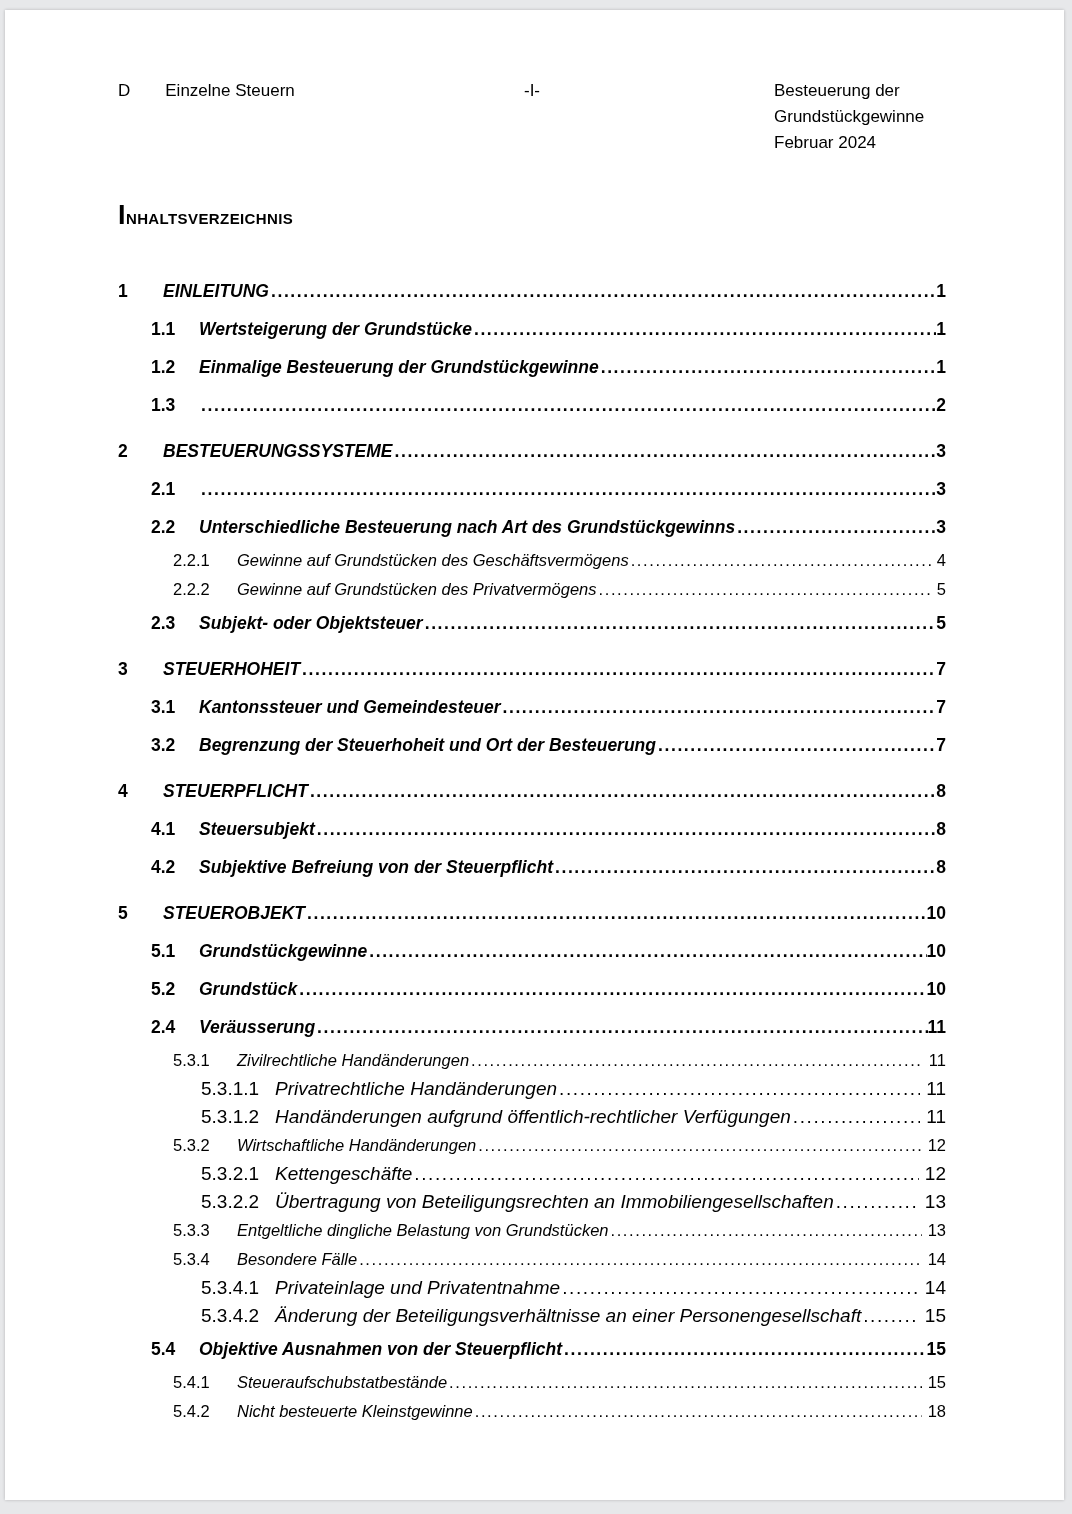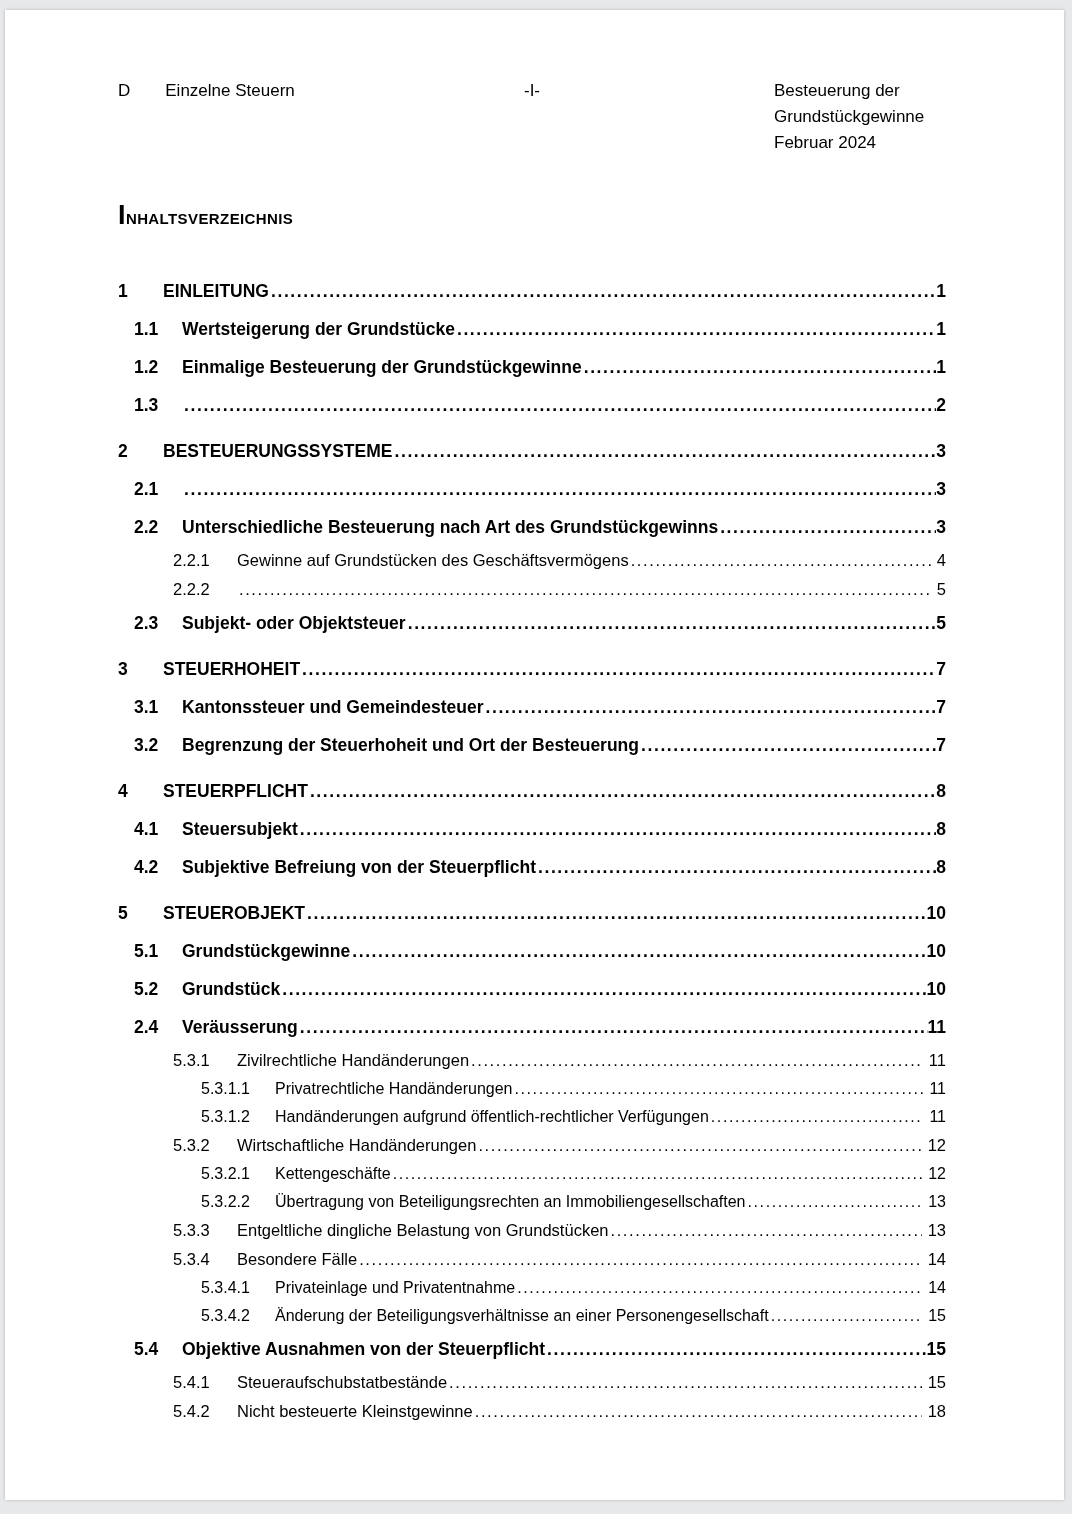--- a/index.html
+++ b/index.html
@@ -43,38 +43,38 @@
   }
   .toc-title::first-letter { font-size: 27px; }
   
   .toc { margin-top: 38px; }
   .row {
     display: flex;
     align-items: baseline;
     line-height: 22px;
   }
   .row .num { flex: none; }
-  .row .ttl { flex: none; white-space: nowrap; }
+  .row .ttl { flex: none; white-space: nowrap; font-style: italic; }
   .row .dots {
     flex: 1 1 auto;
     overflow: hidden;
     white-space: nowrap;
     margin-left: 2px;
   }
   .row .dots::after {
     content: "..........................................................................................................................................................................................................................";
     letter-spacing: 1.6px;
   }
   .row .pg { flex: none; text-align: right; }
   .l1, .l2 { font-weight: bold; font-size: 17.5px; padding: 8px 0; }
   .l1 { margin-top: 8px; }
   .l3 { font-size: 16.5px; padding: 4px 0; line-height: 21px; }
-  .l4 { font-size: 16px; padding: 4px 0; line-height: 20px; }
+  .l4 { font-size: 19px; padding: 4px 0; line-height: 20px; }
   .l1 .num { width: 45px; }
-  .l2 { margin-left: 16px; }
+  .l2 { margin-left: 33px; }
   .l2 .num { width: 48px; }
   .l3 { margin-left: 55px; align-items: flex-end; }
   .l3 .num { width: 64px; }
   .l4 { margin-left: 83px; }
   .l4 .num { width: 74px; }
   .l3 .pg, .l4 .pg { margin-left: 6px; }
 </style>
 </head>
 <body style="background: rgb(231, 232, 234);">
 
@@ -137,20 +137,21 @@
         <span class="pg">3</span>
       </div>
       <div class="row l3">
         <span class="num">2.2.1</span>
         <span class="ttl">Gewinne auf Grundstücken des Geschäftsvermögens</span>
         <span class="dots"></span>
         <span class="pg">4</span>
       </div>
       <div class="row l3">
         <span class="num">2.2.2</span>
+        <span class="ttl">Gewinne auf Grundstücken des Privatvermögens</span>
         <span class="dots"></span>
         <span class="pg">5</span>
       </div>
       <div class="row l2">
         <span class="num">2.3</span>
         <span class="ttl">Subjekt- oder Objektsteuer</span>
         <span class="dots"></span>
         <span class="pg">5</span>
       </div>
       <div class="row l1">

